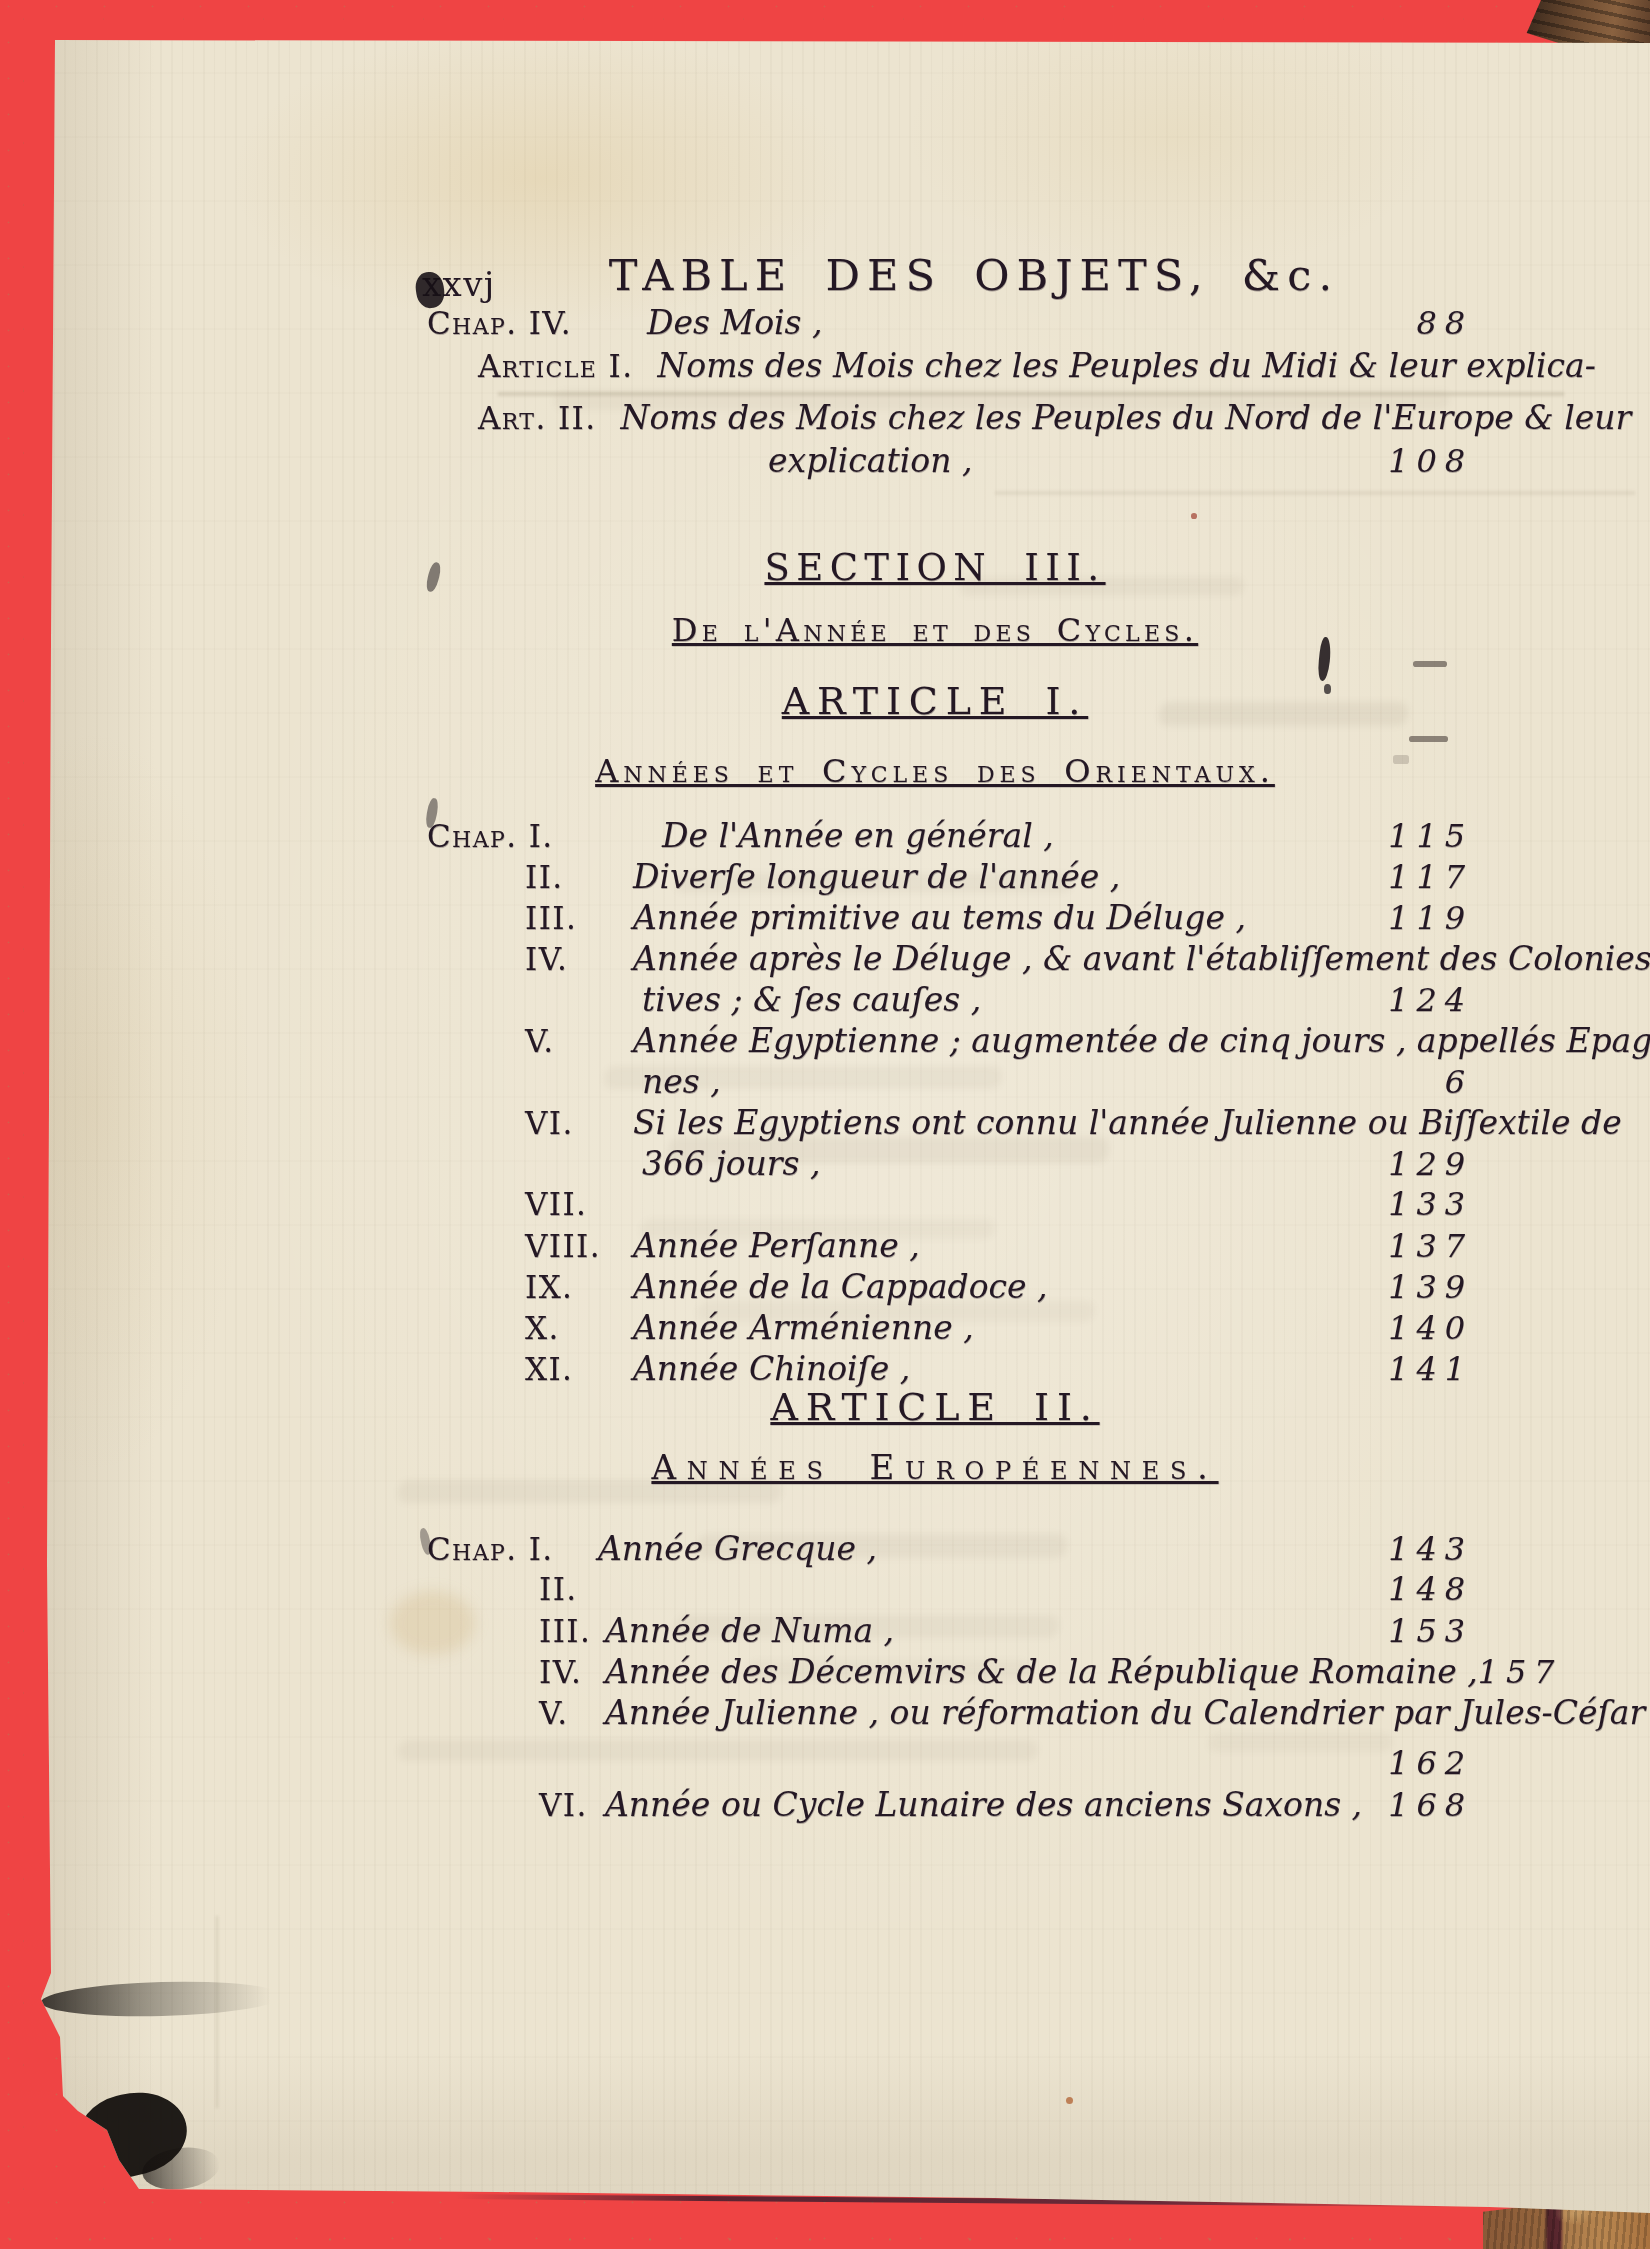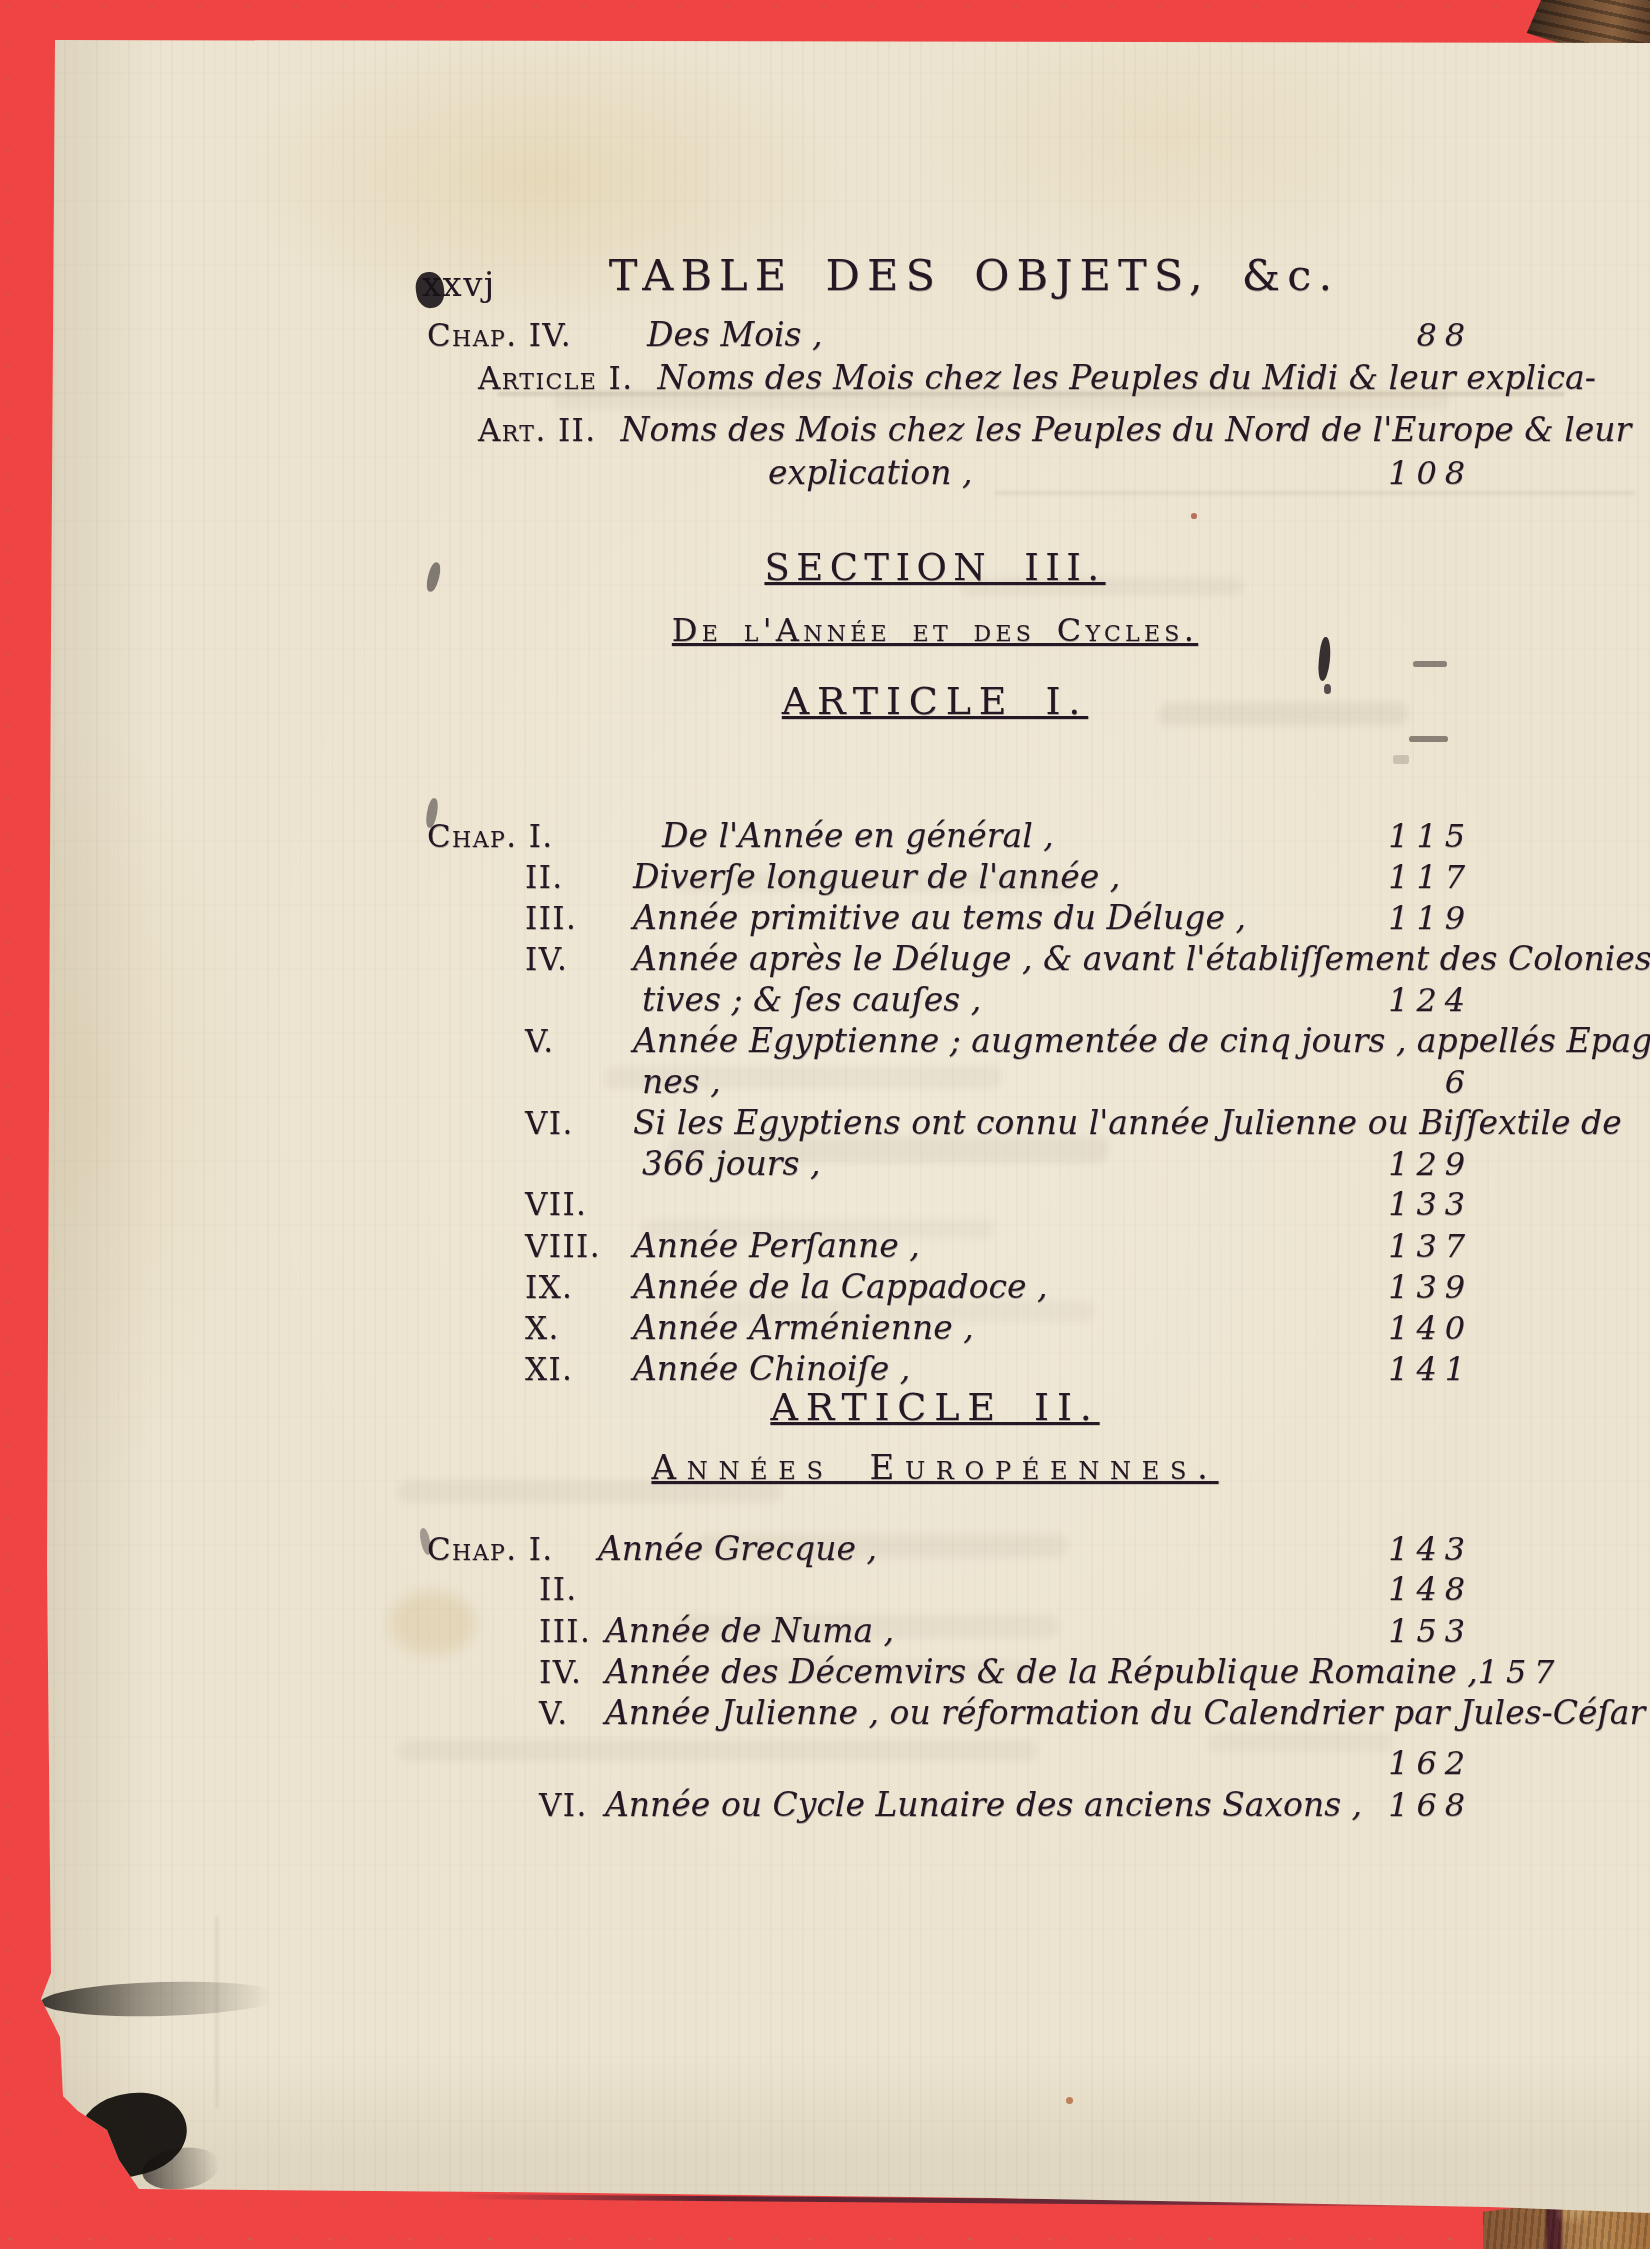--- a/index.html
+++ b/index.html
@@ -69,21 +69,21 @@
     text-shadow:0.4px 0.6px 0.4px rgba(30,15,30,.3);text-decoration:underline;}
   .sc{font-variant-caps:small-caps;}
   .h-section{top:546px;font-size:37px;letter-spacing:6.4px;word-spacing:14.2px;}
   .h-sub3{top:611px;font-size:32px;letter-spacing:4.3px;word-spacing:7.1px;}
   .h-article1{top:679px;font-size:38px;letter-spacing:7.8px;word-spacing:11.4px;}
   .h-sub1{top:752px;font-size:32px;letter-spacing:5px;word-spacing:8.5px;}
   .h-article2{top:1385px;font-size:38px;letter-spacing:7.8px;word-spacing:11.4px;}
   .h-sub2{top:1447px;font-size:34px;letter-spacing:10.7px;word-spacing:14.2px;}
   
   .group{position:absolute;left:427px;width:1038px;}
-  .g-head{top:313px;}
+  .g-head{top:301px;}
   .g-orient{top:815px;}
   .g-euro{top:1528px;}
   .row{display:flex;align-items:baseline;height:41px;line-height:41px;
     text-shadow:0.4px 0.6px 0.4px rgba(30,15,30,.30);}
   .g-head .row{height:43px;line-height:43px;}
   .g-euro .row{height:41px;line-height:41px;}
   .g-head .row:nth-of-type(3){margin-top:8.5px;}
   .g-euro .row:nth-of-type(6){margin-top:10px;}
   .lab{font-variant-caps:small-caps;font-size:31px;letter-spacing:1.4px;flex:none;box-sizing:border-box;}
   .txt{font-style:italic;font-size:33px;white-space:nowrap;}
@@ -159,20 +159,21 @@
 
         <div class="row row-cont">
           <span class="txt">explication ,</span>
           <span class="pg">108</span>
         </div>
       </div>
 
     <h2 class="h-section">SECTION III.</h2>
     <h3 class="h-sub3 sc">De l'Année et des Cycles.</h3>
     <h2 class="h-article1">ARTICLE I.</h2>
+    <h3 class="h-sub1 sc">Années et Cycles des Orientaux.</h3>
 
     <div class="group g-orient">
 
         <div class="row row-chap">
           <span class="lab">Chap. I.</span>
           <span class="txt">De l'Année en général ,</span>
           <span class="pg">115</span>
         </div>
 
         <div class="row row-num">

